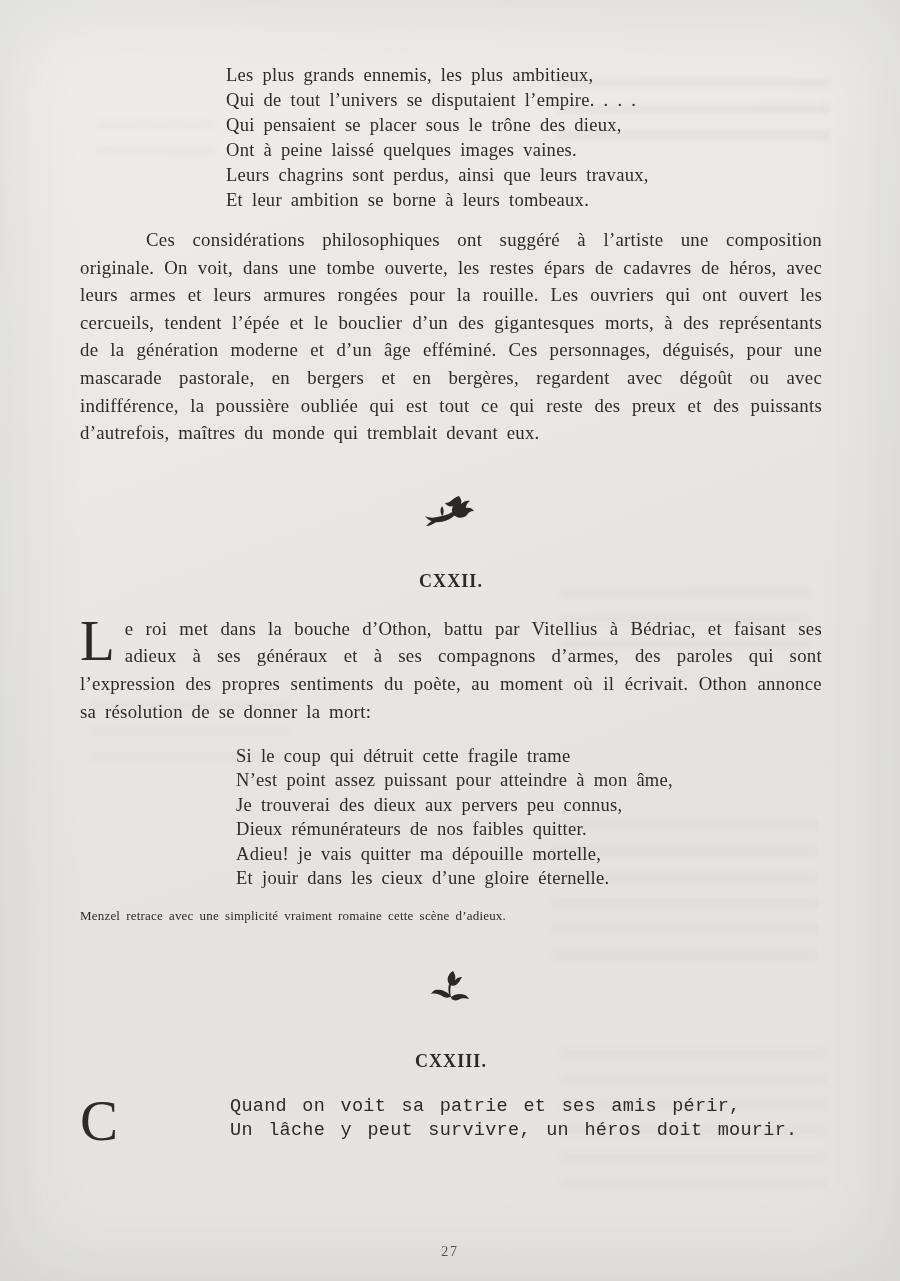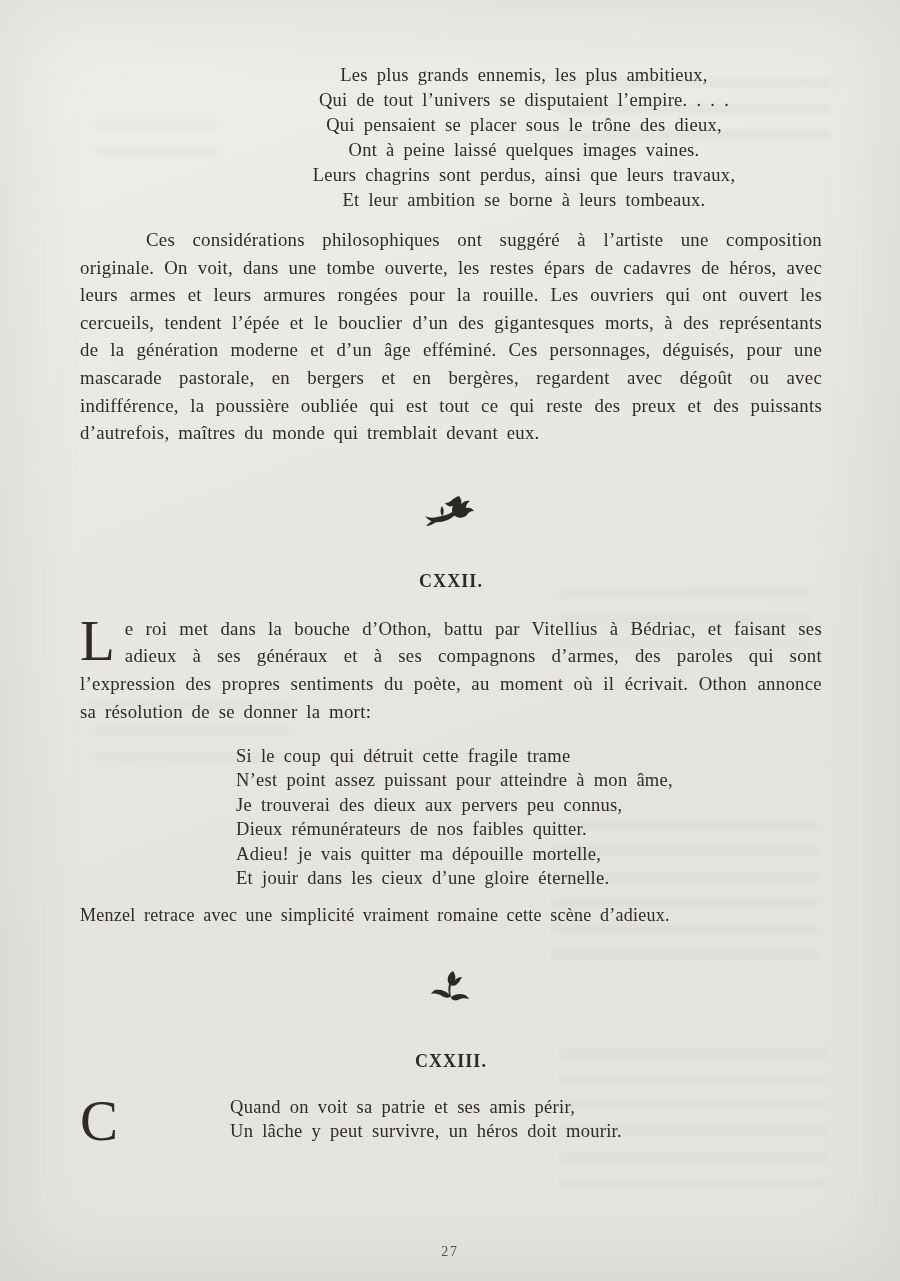--- a/index.html
+++ b/index.html
@@ -17,23 +17,23 @@
       #e9e8e4;
     box-shadow:inset 0 0 90px rgba(60,55,45,0.10);
     color:#2e2b27;
   }
   .content{
     position:absolute;left:80px;top:0;width:742px;
   }
   
   .verse{font-size:18.5px;line-height:25px;word-spacing:0.22em;letter-spacing:0.015em;}
   .verse .vline{white-space:nowrap;}
-  .verse-top{margin:63px 0 0 146px;text-align:center;}
+  .verse-top{margin:63px 0 0 146px;}
   .verse-mid{margin:17px 0 0 156px;line-height:24.5px;}
-  .verse-end{margin:15px 0 12px 150px;line-height:24.5px;}
+  .verse-end{margin:15px 0 12px 150px;line-height:24.5px;font-family:Liberation Mono, monospace;}
   
   .prose{
     font-size:18.8px;line-height:27.6px;
     text-align:justify;word-spacing:0.2em;letter-spacing:0.015em;
   }
   .prose.indent{text-indent:66px;}
   .para-1{margin-top:13px;}
   .para-2{margin-top:23px;}
   .para-3{margin-top:23px;}
   .dropcap{
@@ -50,21 +50,21 @@
     font-variant:normal;
   }
   .h-cxxii{margin-top:42px;}
   .h-cxxiii{margin-top:44px;}
   
   .ornament{display:block;margin:0 auto;}
   .orn-1{margin-top:46px;width:58px;height:36px;}
   .orn-2{margin-top:40px;width:44px;height:38px;}
   .ornament svg{display:block;width:100%;height:100%;fill:#2b2924;}
   
-  .closing{margin-top:11px;font-size:18px;line-height:27px;word-spacing:0.2em;letter-spacing:0.015em;}
+  .closing{margin-top:11px;font-size:13px;line-height:27px;word-spacing:0.2em;letter-spacing:0.015em;}
   
   .folio{
     position:absolute;left:0;right:0;top:1244px;
     text-align:center;
     font-size:14px;letter-spacing:0.12em;color:#55524c;
   }
   
   .ghost{
     position:absolute;
     background:repeating-linear-gradient(

